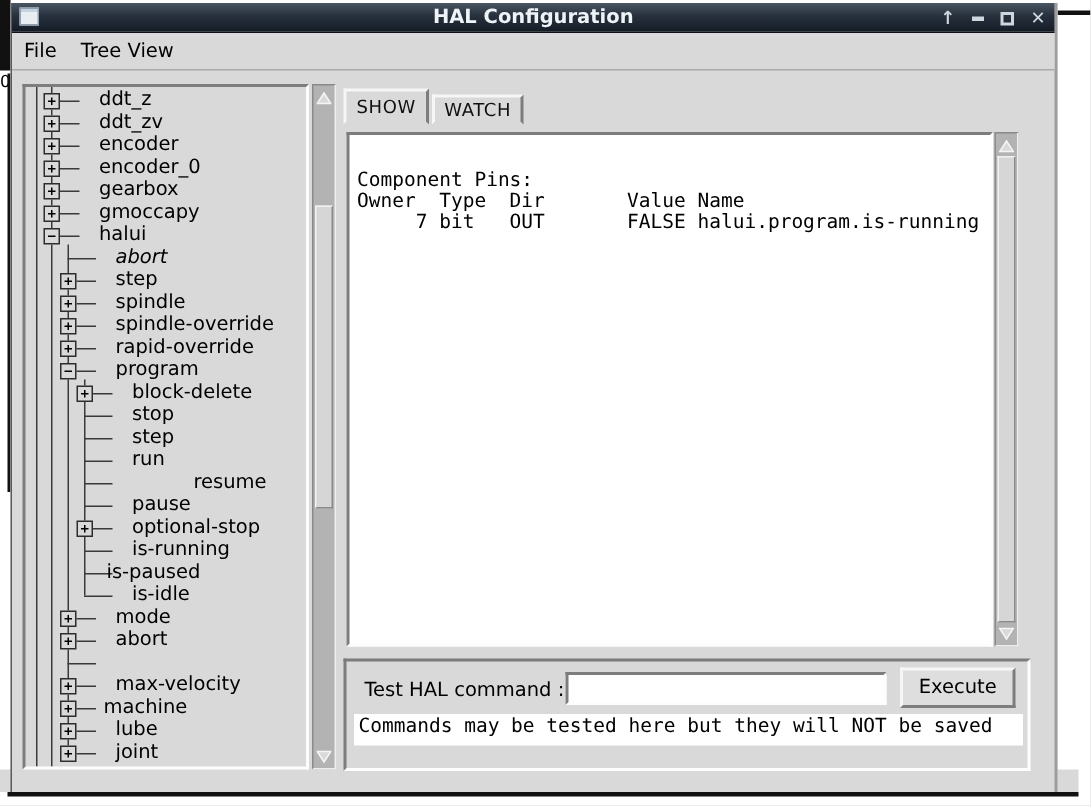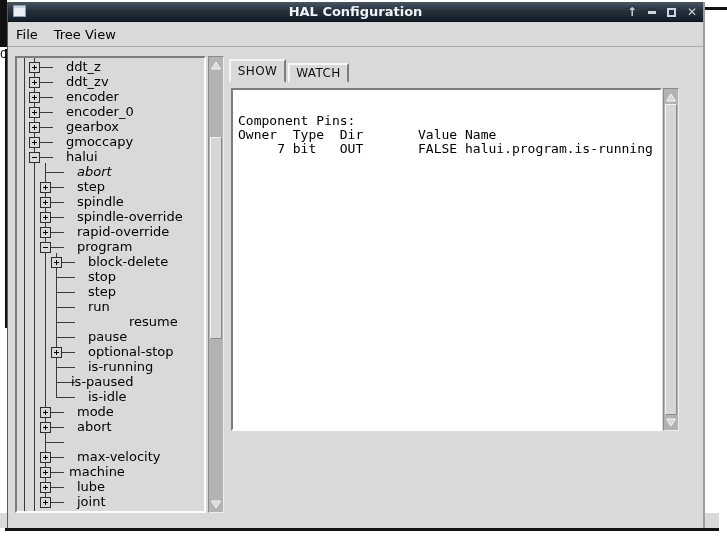--- a/index.html
+++ b/index.html
@@ -279,14 +279,22 @@
         </svg>
     </div>
     <div class="sb-thumb" style="top:15px; height:311px"></div>
     <div class="sb-arrow" style="bottom:1px">
       <svg width="10" height="9">
           <path d="M5 8 L9.5 1 L0.5 1 Z" fill="#d9d9d9" stroke="#f5f5f5"></path>
         </svg>
     </div>
   </div>
 
+  <div class="abs cmdframe sunken">
+    <span class="cmd-label">Test HAL command :</span>
+    <input class="cmd-input" type="text" value="" style="">
+    <div class="cmd-btn raised">
+      <span>Execute</span>
+    </div>
+    <div class="cmd-msg">Commands may be tested here but they will NOT be saved</div>
+  </div>
 
 </div>
 
 </body></html>

